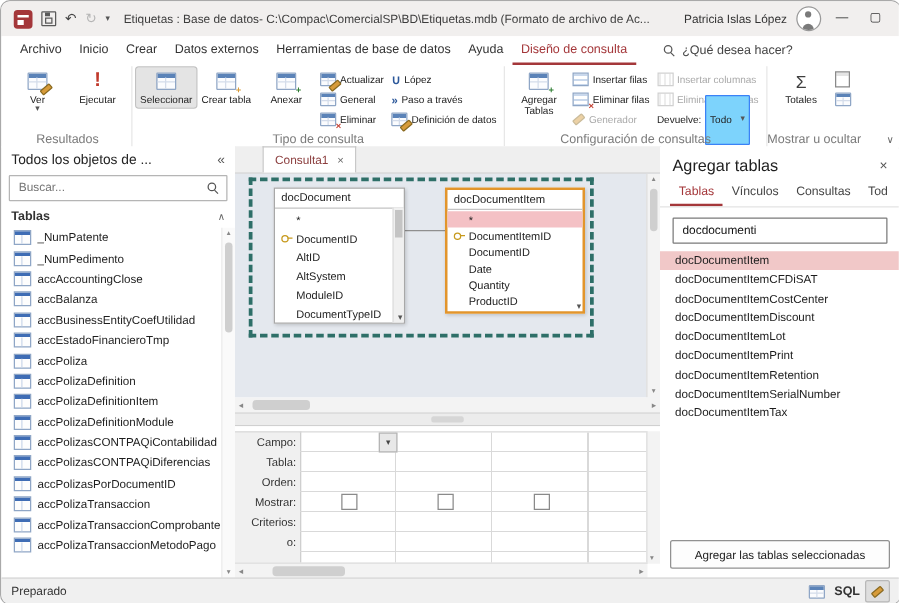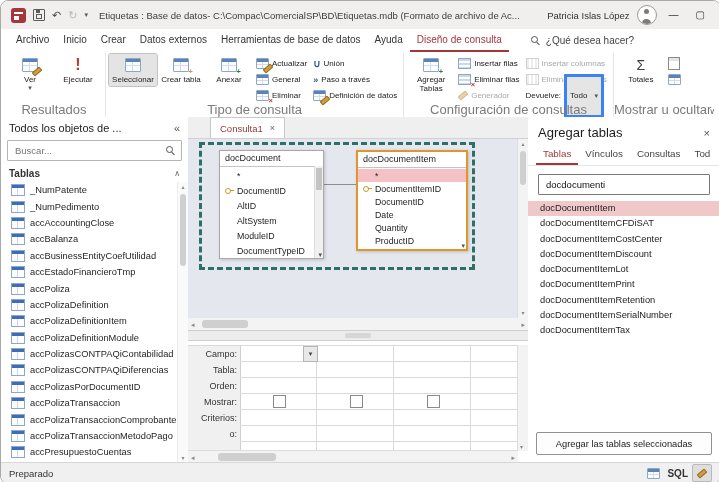--- a/index.html
+++ b/index.html
@@ -31,21 +31,21 @@
   .mtab.active{color:#a4373a;border-bottom-color:#a4373a;}
   .helpbox{display:flex;align-items:center;gap:5px;margin-left:22px;color:#444;font-size:10px;}
   .s-icon{width:10px;height:10px;position:relative;display:inline-block;}
   .s-icon::before{content:'';position:absolute;width:5px;height:5px;border:1px solid #555;border-radius:50%;left:0;top:0;}
   .s-icon::after{content:'';position:absolute;width:4px;height:1px;background:#555;transform:rotate(45deg);left:5px;top:7px;}
 
   
   .ribbon{position:absolute;top:51px;left:0;right:0;height:65px;background:#fff;border-bottom:1px solid #dcdcdc;display:flex;align-items:stretch;padding:1px 2px 0 2px;}
   .rgroup{position:relative;padding:1px 3px 12px 3px;display:flex;align-items:flex-start;}
   .rgroup + .rgroup{border-left:1px solid #e7e7e7;}
-  .rgroup-label{position:absolute;bottom:1px;left:0;right:0;text-align:center;font-size:13px;color:#7a7a7a;white-space:nowrap;}
+  .rgroup-label{position:absolute;bottom:1px;left:0;right:0;text-align:center;font-size:10px;color:#7a7a7a;white-space:nowrap;}
   .rbtn-lg{display:flex;flex-direction:column;align-items:center;width:46px;padding:2px 1px;font-size:8px;line-height:1.15;text-align:center;color:#222;border-radius:2px;}
   .rbtn-lg .ric{height:18px;display:flex;align-items:center;justify-content:center;margin-bottom:1px;}
   .rbtn-lg.sel{background:#e4e4e4;outline:1px solid #c2c2c2;}
   .rcol{display:flex;flex-direction:column;gap:1px;padding-top:2px;}
   .rbtn-sm{display:flex;align-items:center;gap:3px;font-size:8px;height:15px;padding:0 3px;color:#222;white-space:nowrap;text-align:center;}
   .rbtn-sm.disabled{color:#a9a9a9;}
   .rbtn-sm.disabled .ibx{opacity:.45;}
   .ibx{position:relative;display:inline-flex;flex:none;}
   .ti{display:inline-block;width:14px;height:12px;border:1px solid #8fa6c6;background:linear-gradient(180deg,#5b83b8 0 3px,#fbfcfe 3px);position:relative;border-radius:1px;}
   .ti::before{content:'';position:absolute;left:0;right:0;top:6px;height:1px;background:#d4dcea;}
@@ -56,21 +56,21 @@
   .badge{position:absolute;right:-4px;bottom:-3px;font-size:7.5px;font-weight:bold;line-height:1;}
   .badge.green{color:#2e7d32;}
   .badge.red{color:#c0392b;}
   .badge.gold{color:#d79b3a;}
   .run-ic{color:#c0392b;font-weight:bold;font-size:16px;}
   .pencil-ic{display:inline-block;width:8px;height:3px;background:#d79b3a;border:1px solid #8a6a20;transform:rotate(-40deg);border-radius:1px;}
   .rows-ic{display:inline-block;width:11px;height:9px;border:1px solid #8fa6c6;background:repeating-linear-gradient(180deg,#c9d8ec 0 2px,#fff 2px 4px);}
   .cols-ic{display:inline-block;width:11px;height:9px;border:1px solid #9a9a9a;background:repeating-linear-gradient(90deg,#d9d9d9 0 2px,#fff 2px 4px);}
   .dd-glyph{font-size:7px;color:#555;line-height:1;}
   .devuelve{display:flex;align-items:center;gap:3px;font-size:8px;color:#222;height:15px;padding:0 3px;}
-  .dd-box{border:3px solid #3b82f6;background:#e5e5e5;height:14px;padding:12px 3px;display:flex;align-items:center;gap:7px;font-size:8px;border-radius:1px;}
+  .dd-box{border:1px solid #3b82f6;background:#7dd3fc;height:14px;padding:12px 3px;display:flex;align-items:center;gap:7px;font-size:8px;border-radius:1px;}
   .sigma{font-size:14px;color:#3f3f3f;line-height:1;}
   .ps-ic{display:inline-block;width:10px;height:11px;border:1px solid #8a8a8a;background:linear-gradient(180deg,#e4e4e4 0 3px,#fff 3px);}
   .ribbon-collapse{position:absolute;right:5px;bottom:2px;font-size:8px;color:#666;}
 
   
   .sidebar{position:absolute;top:116px;left:0;width:187px;bottom:20px;background:#fff;border-right:1px solid #d4d4d4;display:flex;flex-direction:column;}
   .nav-title{display:flex;align-items:center;padding:5px 8px 4px;font-size:11px;color:#222;}
   .nav-title .t{flex:1;white-space:nowrap;overflow:hidden;}
   .nav-shutter{font-size:11px;color:#555;}
   .nav-search{margin:2px 6px 5px;border:1px solid #b5b5b5;height:19px;display:flex;align-items:center;padding:0 5px;gap:4px;border-radius:1px;}
@@ -256,21 +256,21 @@
           <span class="ibx">
               <span class="ti ti-sm"></span>
               <span class="badge red">×</span>
             </span>
           <span>Eliminar</span>
         </div>
       </div>
       <div class="rcol">
         <div class="rbtn-sm">
           <span class="ibx" style="color:#2b579a;font-weight:bold;font-size:10px;">∪</span>
-          <span>Unión</span>
+          <span>López</span>
         </div>
         <div class="rbtn-sm">
           <span class="ibx" style="color:#2b579a;font-weight:bold;font-size:9px;">»</span>
           <span>Paso a través</span>
         </div>
         <div class="rbtn-sm">
           <span class="ibx">
               <span class="ti ti-sm"></span>
               <span class="badge gold"><span class="pencil-ic"></span></span>
             </span>
@@ -428,24 +428,20 @@
           <span class="tbl-icon"></span>
           <span>accPolizaTransaccion</span>
         </div>
           <div class="nav-item">
           <span class="tbl-icon"></span>
           <span>accPolizaTransaccionComprobante</span>
         </div>
           <div class="nav-item">
           <span class="tbl-icon"></span>
           <span>accPolizaTransaccionMetodoPago</span>
-        </div>
-          <div class="nav-item">
-          <span class="tbl-icon"></span>
-          <span>accPresupuestoCuentas</span>
         </div>
         </div>
       <div class="nav-scroll">
         <span class="sb-arrow">▴</span>
         <span class="nav-thumb"></span>
         <span class="spacer"></span>
         <span class="sb-arrow">▾</span>
       </div>
     </div>
   </div>

